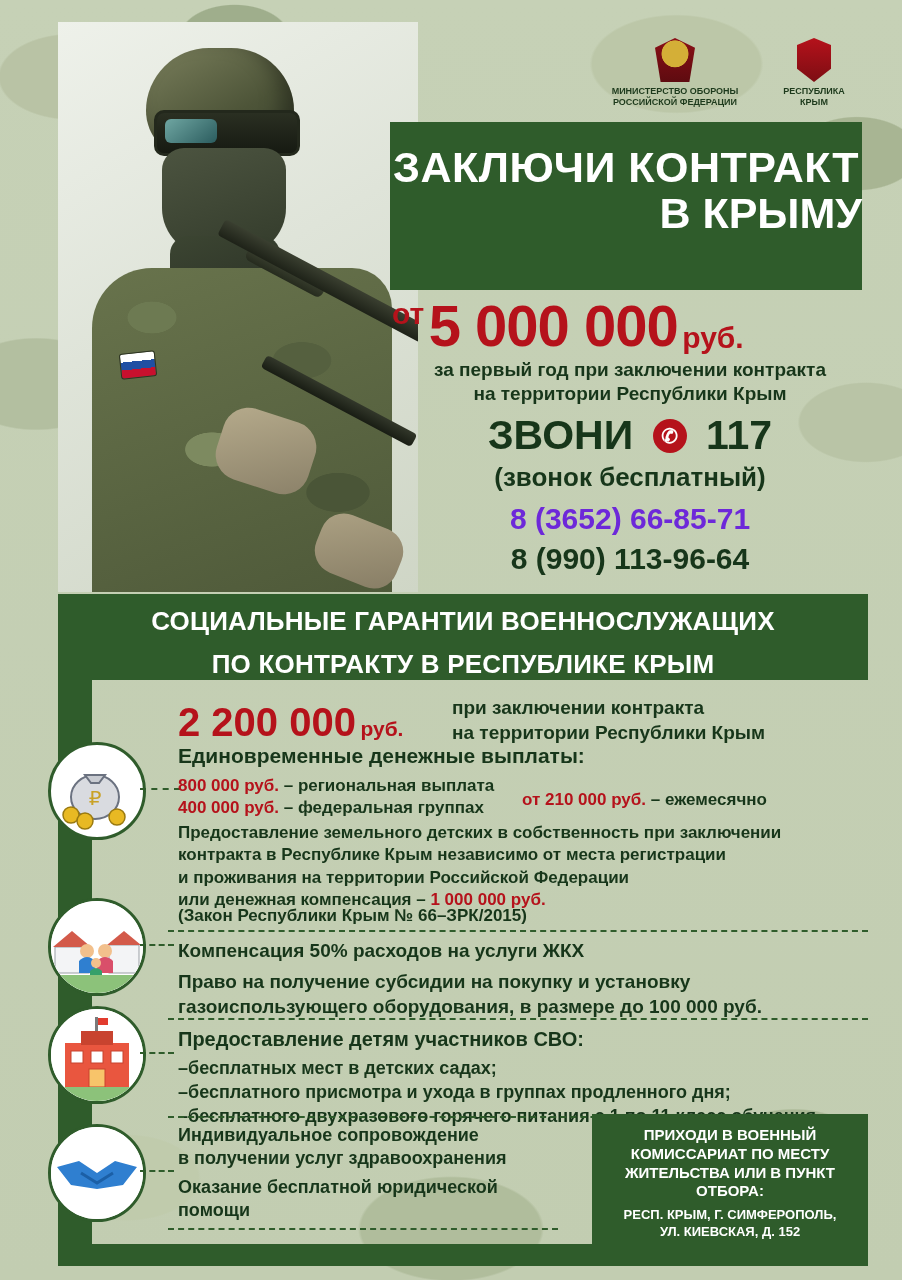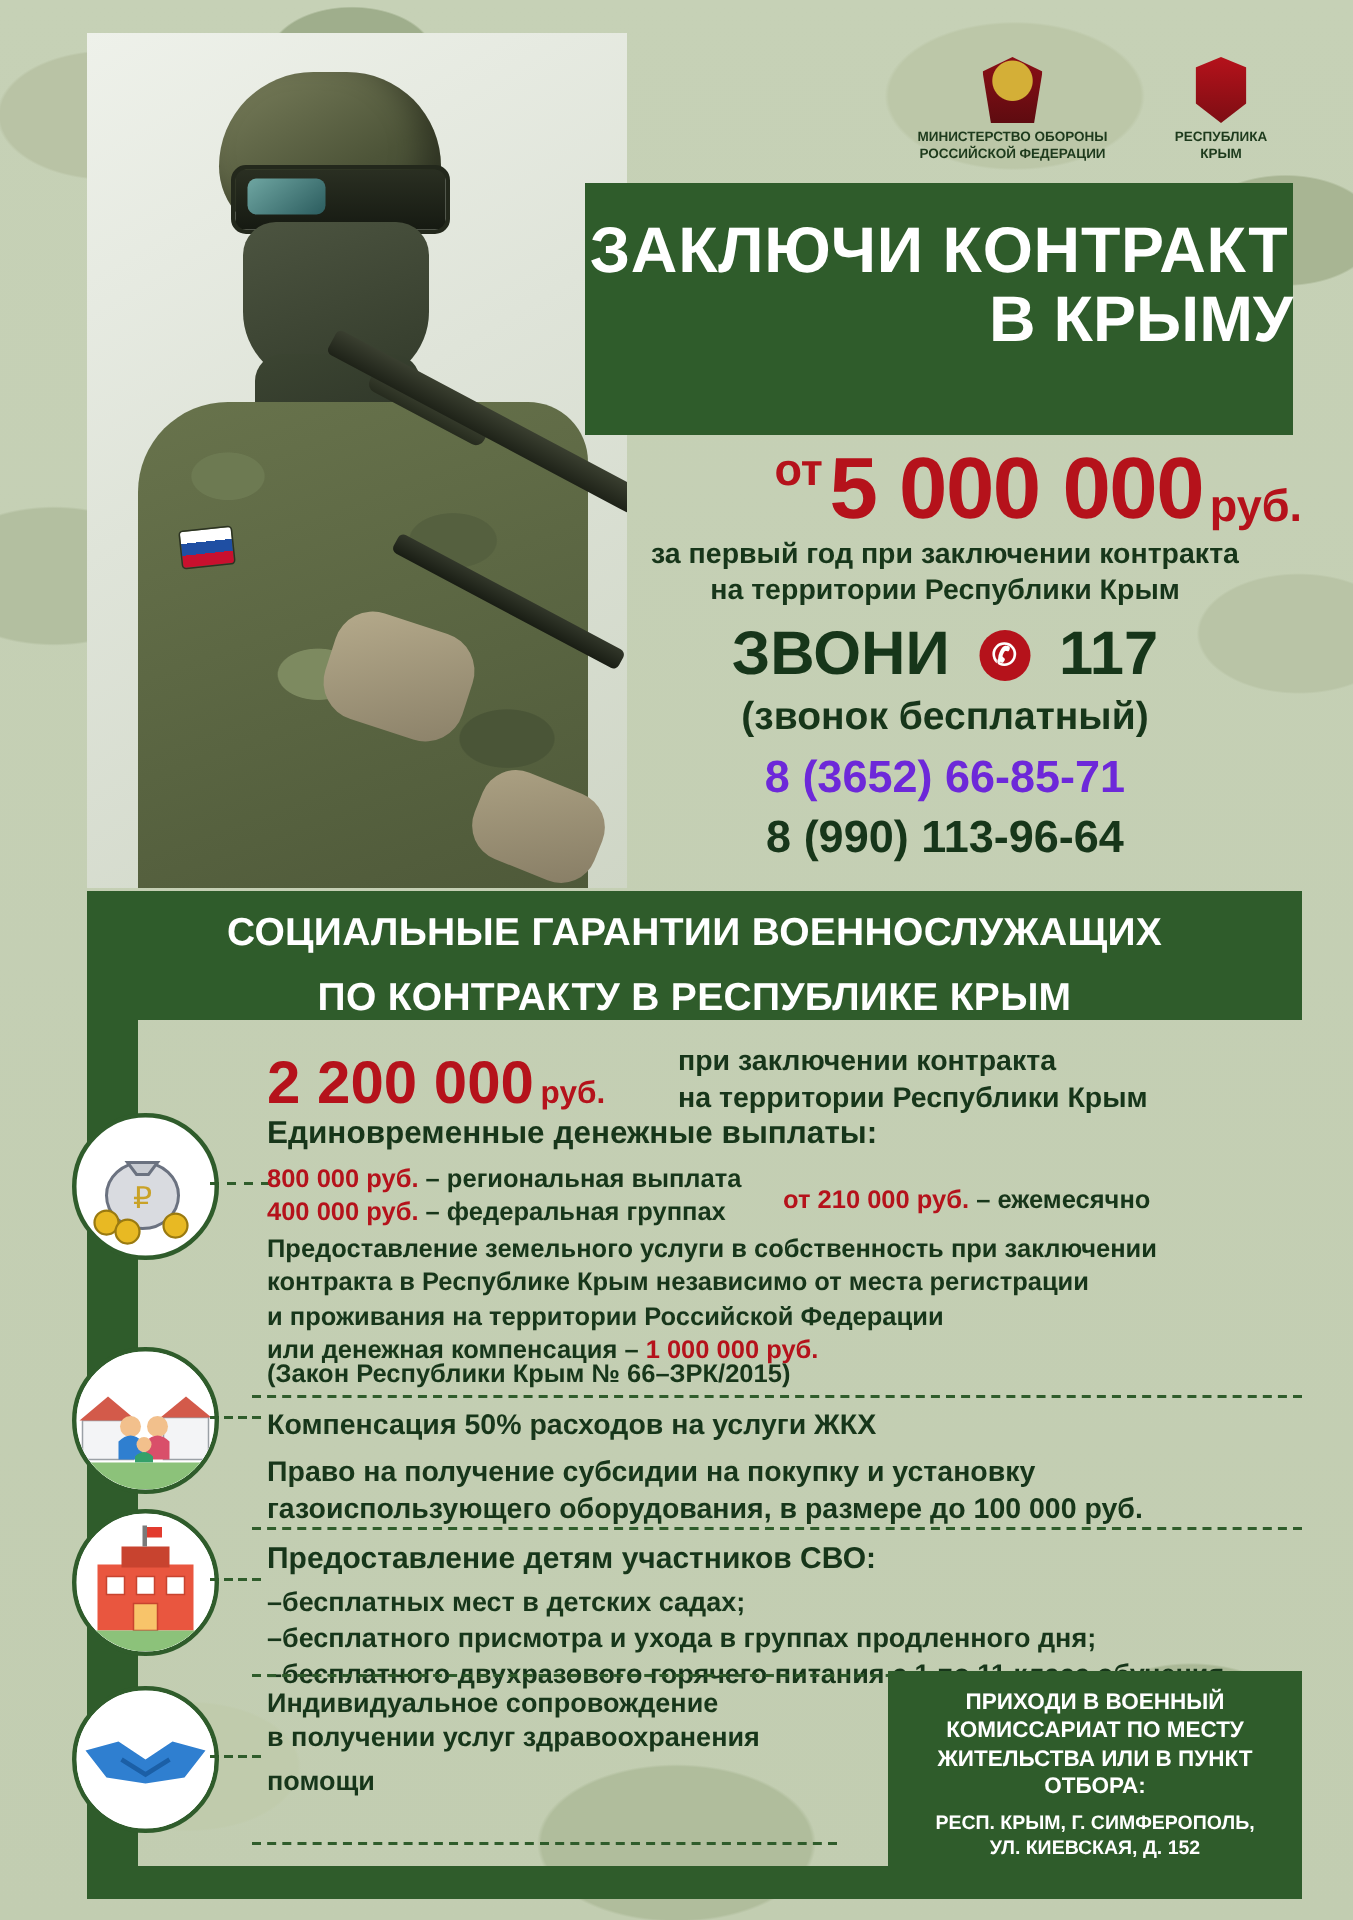--- a/index.html
+++ b/index.html
@@ -108,21 +108,21 @@
   }
   .green-head .t1{
     color:#ffffff;font-weight:bold;text-align:center;
     font-size:43px;letter-spacing:.5px;line-height:1.08;padding-top:22px;
   }
   .green-head .t2{
     color:#ffffff;font-weight:bold;text-align:right;font-size:43px;line-height:1.08;
   }
 
   .sum-row{
-    position:absolute;left:392px;top:292px;width:476px;text-align:right;
+    position:absolute;left:392px;top:292px;width:476px;text-align:left;
     color:#b5121b;font-weight:bold;
   }
   .sum-row .from{font-size:30px;vertical-align:22px;}
   .sum-row .big{font-size:58px;letter-spacing:-1px;}
   .sum-row .rub{font-size:30px;vertical-align:-2px;}
 
   .sum-sub{
     position:absolute;left:392px;top:358px;width:476px;text-align:center;
     color:#17361a;font-weight:bold;font-size:19px;line-height:1.25;
   }
@@ -375,21 +375,21 @@
     <span>800 000 руб.</span><span class="blk"> – региональная выплата</span>
   </div>
   <div class="pay2">
     <span>400 000 руб.</span><span class="blk"> – федеральная группах</span>
   </div>
   <div class="monthly">
     <span>от  210 000 руб.</span><span class="blk"> – ежемесячно</span>
   </div>
 
   <div class="para">
-    <div>Предоставление земельного услуги в собственность при заключении</div>
+    <div>Предоставление земельного детских в собственность при заключении</div>
     <div>контракта в Республике Крым независимо от места регистрации</div>
     <div>и проживания на территории Российской Федерации</div>
     <div>
       <span>или денежная компенсация – </span><span class="red">1 000 000 руб.</span>
     </div>
   </div>
   <div class="law">(Закон Республики Крым № 66–ЗРК/2015)</div>
 
   <div class="dash1"></div>
   <div class="blk2a">Компенсация 50% расходов на услуги ЖКХ</div>
@@ -405,20 +405,21 @@
     <div>–бесплатного присмотра и ухода в группах продленного дня;</div>
     <div>–бесплатного двухразового горячего питания с 1 по 11 класс обучения</div>
   </div>
 
   <div class="dash3"></div>
   <div class="blk4a">
     <div>Индивидуальное сопровождение</div>
     <div>в получении услуг здравоохранения</div>
   </div>
   <div class="blk4b">
+    <div>Оказание бесплатной юридической</div>
     <div>помощи</div>
   </div>
   <div class="dash4"></div>
 
   <div class="comebox">
     <div class="c1">ПРИХОДИ В ВОЕННЫЙ</div>
     <div class="c1" style="padding-top:0">КОМИССАРИАТ ПО МЕСТУ</div>
     <div class="c1" style="padding-top:0">ЖИТЕЛЬСТВА ИЛИ В ПУНКТ ОТБОРА:</div>
     <div class="c2">РЕСП. КРЫМ, Г. СИМФЕРОПОЛЬ,</div>
     <div class="c2" style="padding-top:0">УЛ. КИЕВСКАЯ, Д. 152</div>

